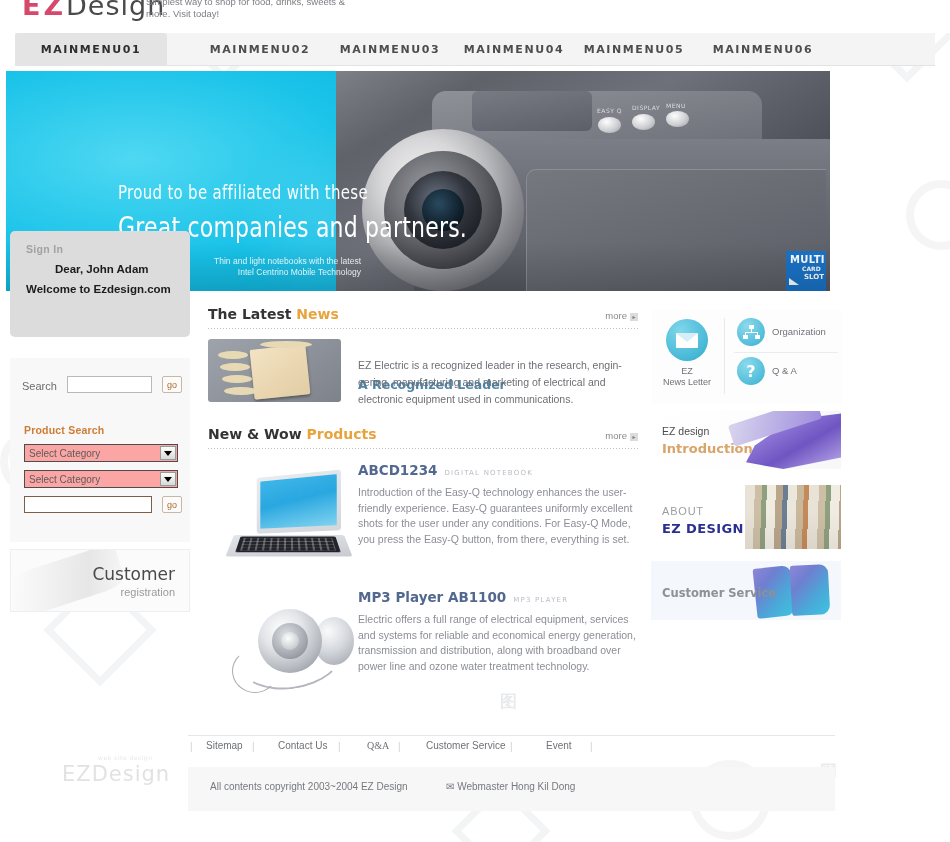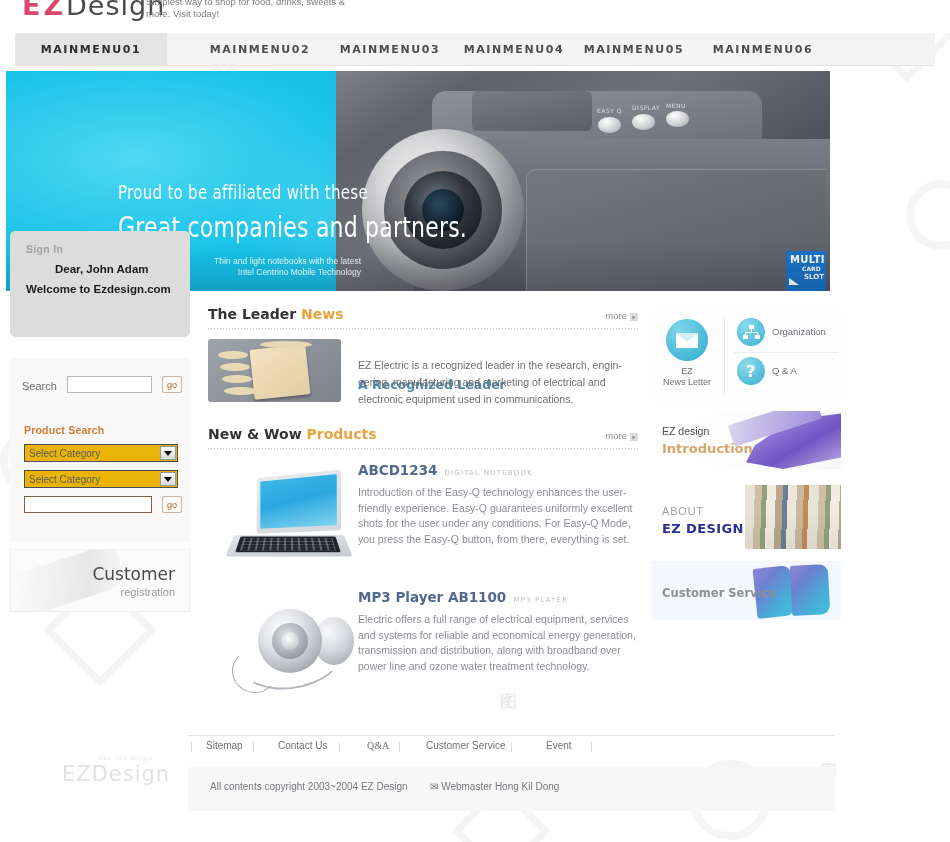--- a/index.html
+++ b/index.html
@@ -120,21 +120,21 @@
   .search-lbl { position: absolute; left: 12px; top: 22px; font-size: 11px; color: #6c6c6c; }
   .search-input { position: absolute; left: 57px; top: 18px; width: 85px; height: 17px;
                   border: 1px solid #b9b9b9; background: #fff; font-size: 10px; padding: 0 3px; }
   .go-btn { position: absolute; width: 20px; height: 17px; border: 1px solid #c9b6a4;
             background: #fbfbfb; color: #b06a2c; font-size: 9px; text-align: center;
             line-height: 16px; cursor: pointer; border-radius: 2px; }
   .go1 { left: 152px; top: 18px; }
   .prod-search-lbl { position: absolute; left: 14px; top: 66px; font-size: 10.5px;
                      color: #d07b34; font-weight: bold; letter-spacing: .2px; }
   .sel { position: absolute; left: 14px; width: 154px; height: 18px; border: 1px solid #4d4d4d;
-         background: #eab308; font-size: 10px; color: #5c5c5c; padding-left: 4px; line-height: 17px;
+         background: #fca5a5; font-size: 10px; color: #5c5c5c; padding-left: 4px; line-height: 17px;
          cursor: pointer; }
   .sel .arrow { position: absolute; right: 1px; top: 1px; width: 16px; height: 14px;
                 background: linear-gradient(180deg,#fdfdfd,#d9d9d9); border: 1px solid #9a9a9a;
                 display:flex; align-items:center; justify-content:center; }
   .sel .arrow i { display:block; width:0;height:0; border-left:4px solid transparent;
                   border-right:4px solid transparent; border-top:5px solid #000; }
   .sel1 { top: 86px; }
   .sel2 { top: 112px; }
   .prod-input { position: absolute; left: 14px; top: 138px; width: 128px; height: 17px;
                 border: 1px solid #7a5f4c; background: #fff; font-size: 10px; padding: 0 3px; }
@@ -270,21 +270,21 @@
   .bk1 { left: 4px; top: 2px; transform: rotate(-6deg); }
   .bk2 { left: 40px; top: 0px; transform: rotate(-3deg); }
 
   
   .foot-line { position: absolute; left: 188px; top: 735px; width: 647px; height: 1px; background: #e6e6e6; }
   .foot-nav { position: absolute; left: 190px; top: 740px; width: 650px; height: 22px; }
   .foot-nav a { position: absolute; top: 0; font-size: 10px; color: #6e7176; cursor: pointer; }
   .foot-nav .bar { position: absolute; top: 1px; font-size: 10px; color: #d2d2d2; }
   .foot-bar { position: absolute; left: 188px; top: 767px; width: 647px; height: 44px; background: #f7f7f7; }
   .foot-copy { position: absolute; left: 22px; top: 14px; font-size: 10px; color: #76797e; }
-  .foot-mail { position: absolute; left: 242px; top: 14px; font-size: 10px; color: #76797e; }
+  .foot-mail { position: absolute; left: 258px; top: 14px; font-size: 10px; color: #76797e; }
   .foot-logo { position: absolute; left: 62px; top: 762px; font-size: 21px;
                font-family: "DejaVu Sans", sans-serif; color: #e2e2e2; letter-spacing: 1px; }
   .foot-logo .sm { position:absolute; left: 36px; top:-8px; font-size: 6px; color:#e8e8e8; letter-spacing:.5px;}
 </style>
 </head>
 <body>
 
 <div id="page">
 
   <div class="wm wm-diamond" style="left:185px;top:-12px;width:78px;height:78px;"></div>
@@ -407,21 +407,21 @@
 
   <div class="cust-box">
     <div class="cust-pen"></div>
     <div class="cust-t1">Customer</div>
     <div class="cust-t2">registration</div>
   </div>
 
   <div class="sec" style="top:306px;">
     <div class="sec-head">
       <div class="sec-title">
-        <span>The Leader </span><span class="accent">News</span>
+        <span>The Latest </span><span class="accent">News</span>
       </div>
       <div class="sec-more">
         <span>more</span><span class="sq">▸</span>
       </div>
       <div class="dotline"></div>
     </div>
     <div class="news-thumb">
       <div class="chip"></div>
       <div class="pinrow" style="left:10px;top:12px;width:30px;height:8px;"></div>
       <div class="pinrow" style="left:12px;top:24px;width:30px;height:8px;"></div>

